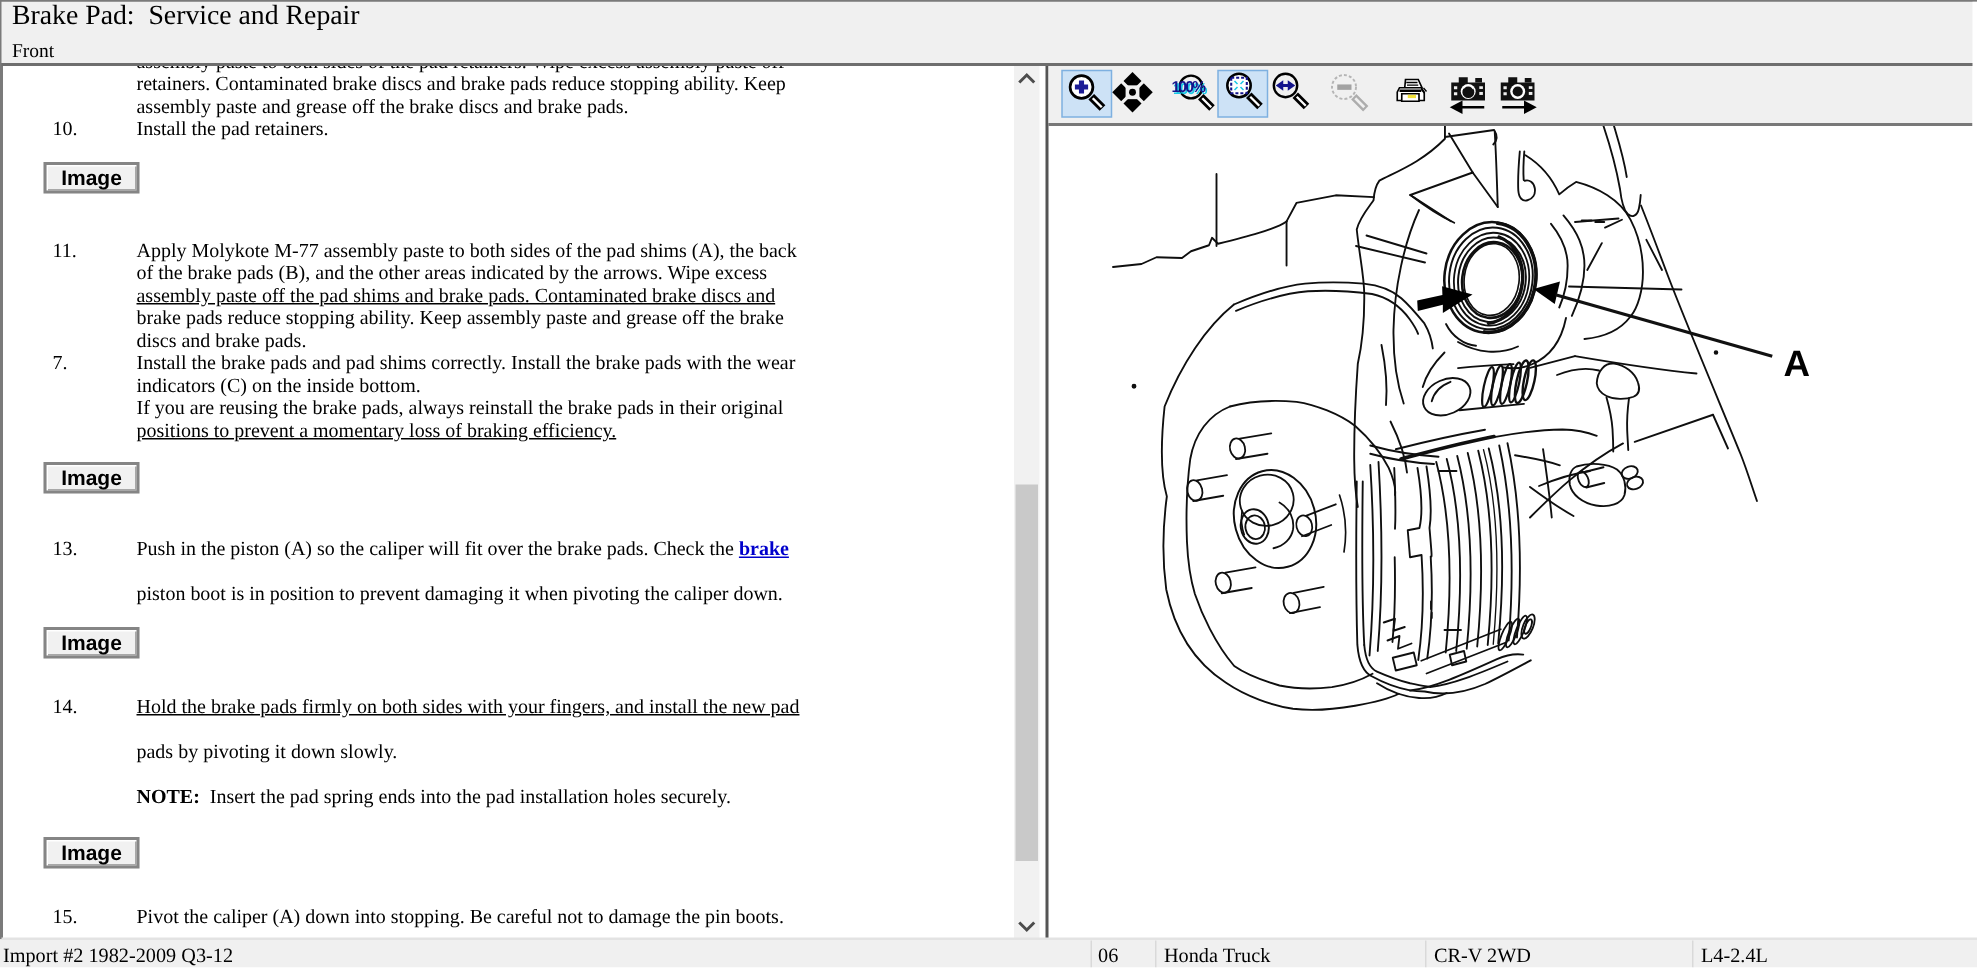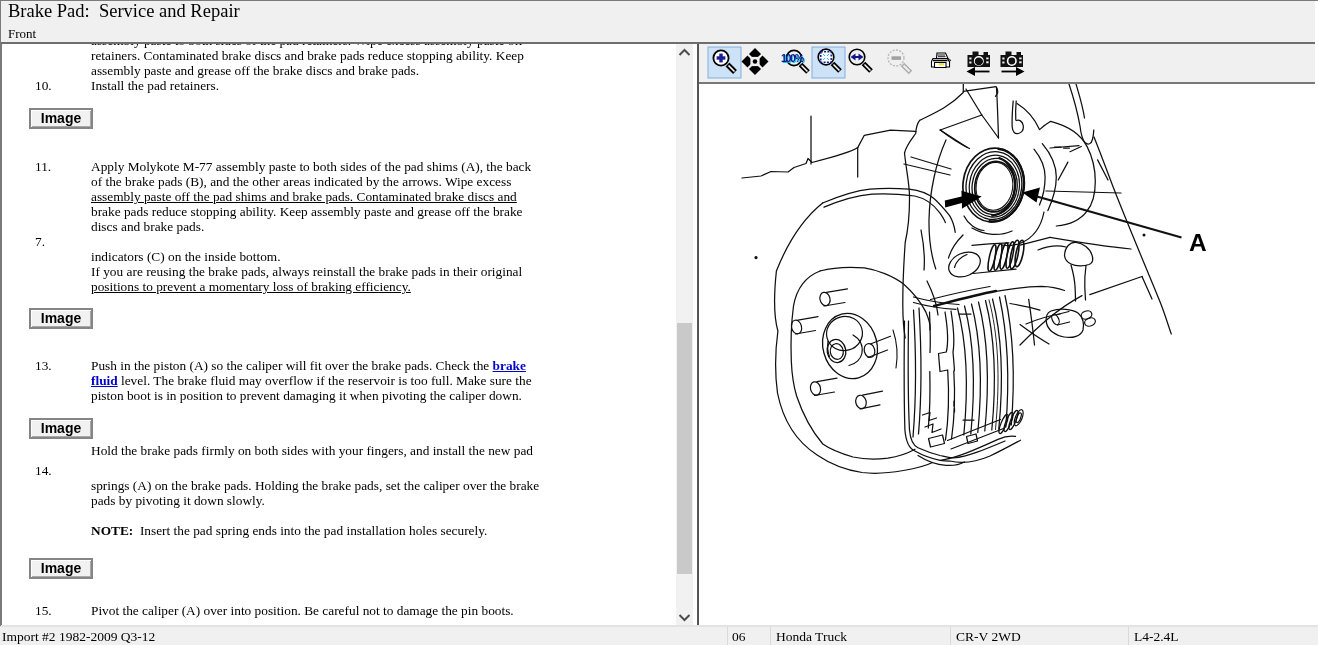--- a/index.html
+++ b/index.html
@@ -51,40 +51,39 @@
 <div class="t" style="left:57px;top:34px;">Install the pad retainers.</div>
 <div class="imgbtn" style="top:64px;">Image</div>
 
 <div class="num" style="left:33px;top:115px;">11.</div>
 <div class="t" style="left:57px;top:115px;">Apply Molykote M-77 assembly paste to both sides of the pad shims (A), the back</div>
 <div class="t" style="left:57px;top:130px;">of the brake pads (B), and the other areas indicated by the arrows. Wipe excess</div>
 <div class="t" style="left:57px;top:145px;text-decoration:underline;">assembly paste off the pad shims and brake pads. Contaminated brake discs and</div>
 <div class="t" style="left:57px;top:160px;">brake pads reduce stopping ability. Keep assembly paste and grease off the brake</div>
 <div class="t" style="left:57px;top:175px;">discs and brake pads.</div>
 <div class="num" style="left:33px;top:190px;">7.</div>
+<div class="t" style="left:57px;top:190px;">Install the brake pads and pad shims correctly. Install the brake pads with the wear</div>
 <div class="t" style="left:57px;top:205px;">indicators (C) on the inside bottom.</div>
 <div class="t" style="left:57px;top:220px;">If you are reusing the brake pads, always reinstall the brake pads in their original</div>
 <div class="t" style="left:57px;top:235px;text-decoration:underline;">positions to prevent a momentary loss of braking efficiency.</div>
 <div class="imgbtn" style="top:264px;">Image</div>
 
 <div class="num" style="left:33px;top:314px;">13.</div>
 <div class="t" style="left:57px;top:314px;">Push in the piston (A) so the caliper will fit over the brake pads. Check the <a class="lk">brake</a></div>
-<div class="t" style="left:57px;top:329px;"><a class="lk">fluid</a> level. The brake fluid may overflow if the reservoir is too full. Make sure the</div>
 <div class="t" style="left:57px;top:344px;">piston boot is in position to prevent damaging it when pivoting the caliper down.</div>
 <div class="imgbtn" style="top:374px;">Image</div>
 
 <div class="num" style="left:33px;top:419px;">14.</div>
-<div class="t" style="left:57px;top:399px;">Hold the brake pads firmly on both sides with your fingers, and install the new pad</div>
-<div class="t" style="left:57px;top:434px;">springs (A) on the brake pads. Holding the brake pads, set the caliper over the brake</div>
+<div class="t" style="left:57px;top:419px;text-decoration:underline;">Hold the brake pads firmly on both sides with your fingers, and install the new pad</div>
 <div class="t" style="left:57px;top:449px;">pads by pivoting it down slowly.</div>
 <div class="t" style="left:57px;top:479px;"><b>NOTE:</b>&nbsp; Insert the pad spring ends into the pad installation holes securely.</div>
 <div class="imgbtn" style="top:514px;">Image</div>
 
 <div class="num" style="left:33px;top:559px;">15.</div>
-<div class="t" style="left:57px;top:559px;">Pivot the caliper (A) over into position. Be careful not to damage the pin boots.</div>
+<div class="t" style="left:57px;top:559px;">Pivot the caliper (A) down into stopping. Be careful not to damage the pin boots.</div>
 </div>
 <div id="leftborder" class="abs"></div>
 
 <div id="sbar" class="abs"></div>
 <div id="sthumb" class="abs"></div>
 <svg class="abs" style="left:678px;top:48px;" width="13" height="9" viewBox="0 0 13 9">
     <path d="M1.5 7 L6.5 2 L11.5 7" fill="none" stroke="#4d4d4d" stroke-width="2"></path>
   </svg>
 <svg class="abs" style="left:678px;top:613px;" width="13" height="9" viewBox="0 0 13 9">
     <path d="M1.5 2 L6.5 7 L11.5 2" fill="none" stroke="#4d4d4d" stroke-width="2"></path>

